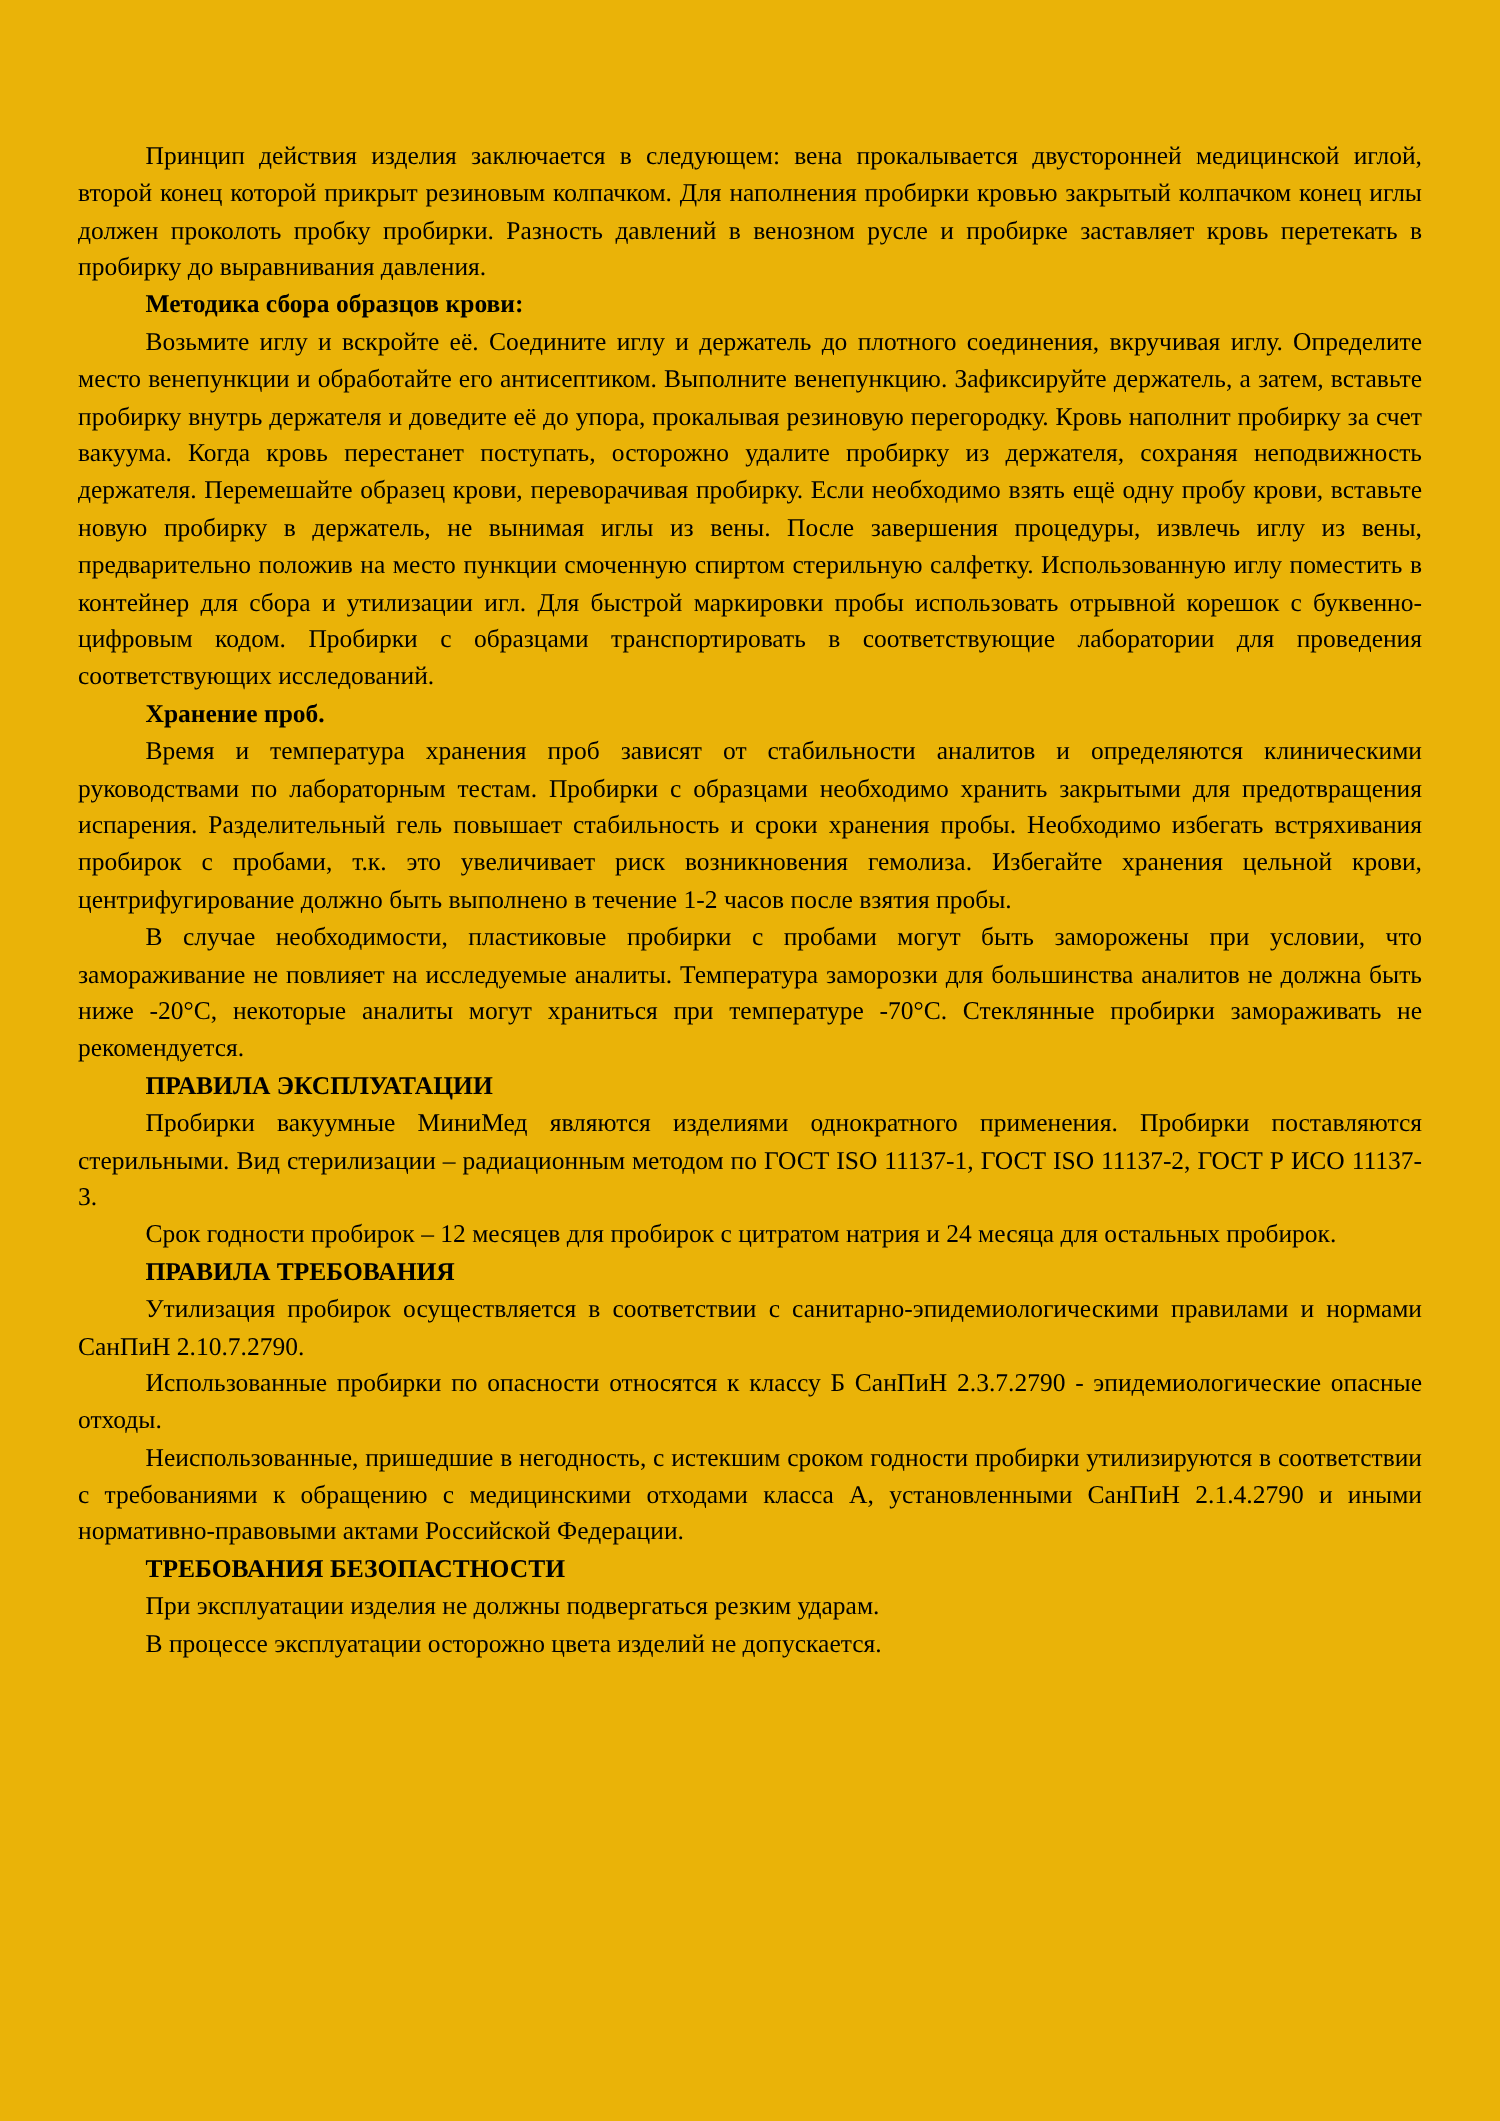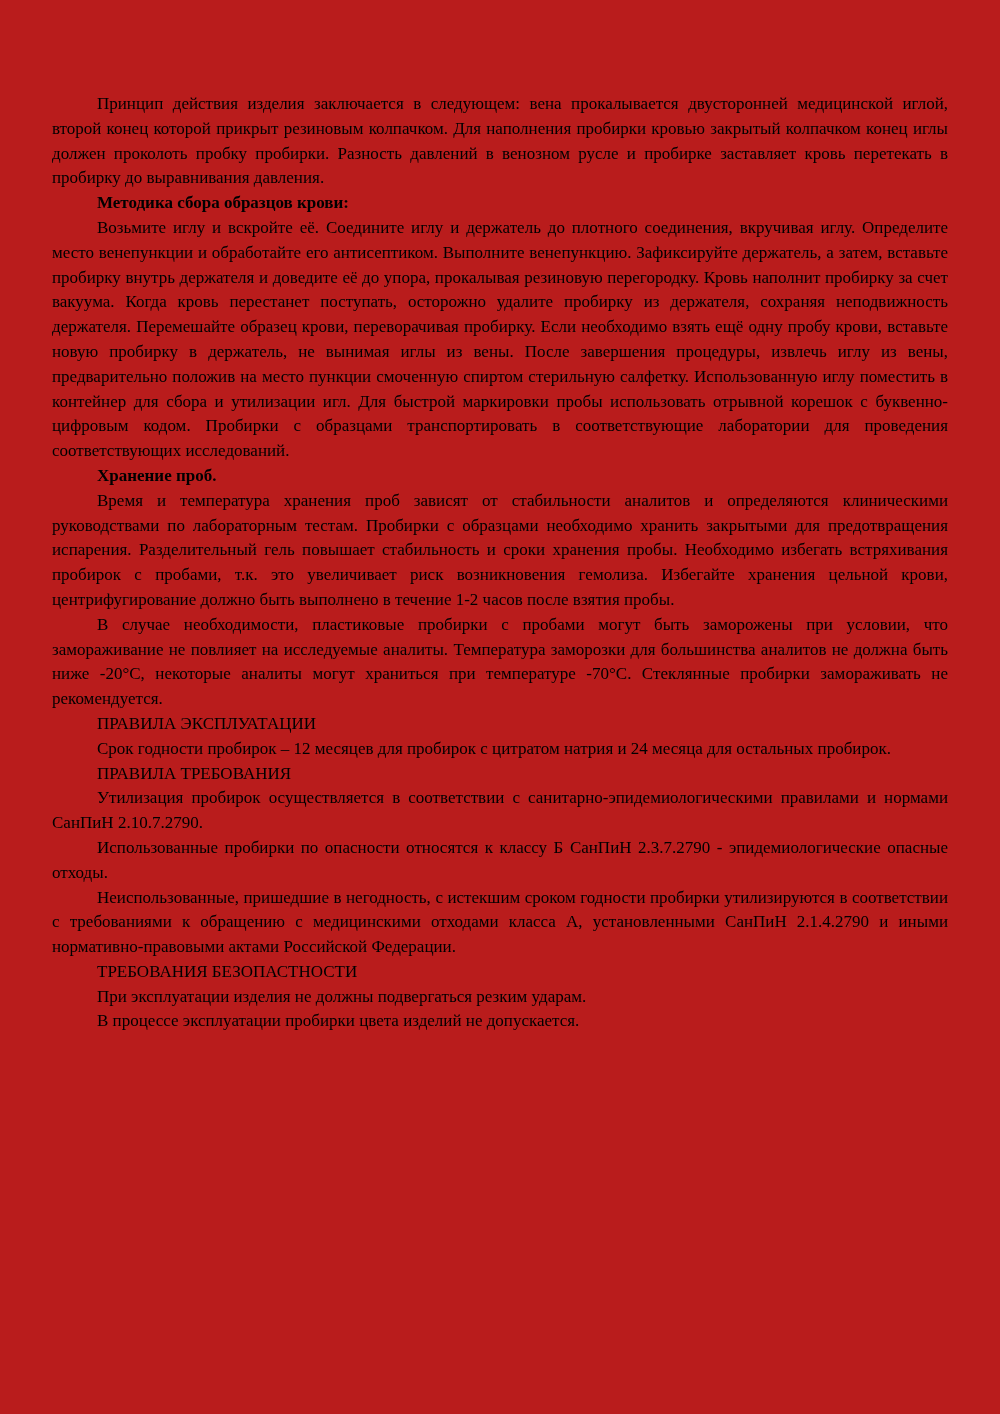--- a/index.html
+++ b/index.html
@@ -5,42 +5,42 @@
   html, body {
     margin: 0;
     padding: 0;
     background: #ffffff;
   }
   .page {
     position: relative;
     width: 1000px;
     height: 1414px;
     box-sizing: border-box;
-    background: #b91c1c;
+    background: #eab308;
     color: #000000;
     font-family: "Liberation Serif", "DejaVu Serif", serif;
     font-size: 17px;
     line-height: 24.8px;
     padding: 92px 52px 32px 52px;
     overflow: hidden;
   }
   .page p {
     margin: 0;
     text-align: justify;
     text-indent: 45px;
   }
   .inline-heading {
     margin: 0;
     font-weight: bold;
     text-indent: 45px;
     text-align: left;
   }
   .center-heading {
     margin: 0;
-    font-weight: normal;
+    font-weight: bold;
     text-align: center;
     text-indent: 0;
   }
   .gap-above {
     margin-top: 25px;
   }
 </style>
 </head>
 <body>
 
@@ -49,24 +49,25 @@
   <p>Принцип действия изделия заключается в следующем: вена прокалывается двусторонней медицинской иглой, второй конец которой прикрыт резиновым колпачком. Для наполнения пробирки кровью закрытый колпачком конец иглы должен проколоть пробку пробирки. Разность давлений в венозном русле и пробирке заставляет кровь перетекать в пробирку до выравнивания давления.</p>
 
   <p class="inline-heading">Методика сбора образцов крови:</p>
   <p>Возьмите иглу и вскройте её. Соедините иглу и держатель до плотного соединения, вкручивая иглу. Определите место венепункции и обработайте его антисептиком. Выполните венепункцию. Зафиксируйте держатель, а затем, вставьте пробирку внутрь держателя и доведите её до упора, прокалывая резиновую перегородку. Кровь наполнит пробирку за счет вакуума. Когда кровь перестанет поступать, осторожно удалите пробирку из держателя, сохраняя неподвижность держателя. Перемешайте образец крови, переворачивая пробирку. Если необходимо взять ещё одну пробу крови, вставьте новую пробирку в держатель, не вынимая иглы из вены. После завершения процедуры, извлечь иглу из вены, предварительно положив на место пункции смоченную спиртом стерильную салфетку. Использованную иглу поместить в контейнер для сбора и утилизации игл. Для быстрой маркировки пробы использовать отрывной корешок с буквенно-цифровым кодом. Пробирки с образцами транспортировать в соответствующие лаборатории для проведения соответствующих исследований.</p>
 
   <p class="inline-heading">Хранение проб.</p>
   <p>Время и температура хранения проб зависят от стабильности аналитов и определяются клиническими руководствами по лабораторным тестам. Пробирки с образцами необходимо хранить закрытыми для предотвращения испарения. Разделительный гель повышает стабильность и сроки хранения пробы. Необходимо избегать встряхивания пробирок с пробами, т.к. это увеличивает риск возникновения гемолиза. Избегайте хранения цельной крови, центрифугирование должно быть выполнено в течение 1-2 часов после взятия пробы.</p>
   <p>В случае необходимости, пластиковые пробирки с пробами могут быть заморожены при условии, что замораживание не повлияет на исследуемые аналиты. Температура заморозки для большинства аналитов не должна быть ниже -20°С, некоторые аналиты могут храниться при температуре -70°С. Стеклянные пробирки замораживать не рекомендуется.</p>
 
   <p class="center-heading gap-above">ПРАВИЛА ЭКСПЛУАТАЦИИ</p>
+  <p>Пробирки вакуумные МиниМед являются изделиями однократного применения. Пробирки поставляются стерильными. Вид стерилизации – радиационным методом по ГОСТ ISO 11137-1, ГОСТ ISO 11137-2, ГОСТ Р ИСО 11137-3.</p>
   <p>Срок годности пробирок – 12 месяцев для пробирок с цитратом натрия и 24 месяца для остальных пробирок.</p>
 
   <p class="center-heading">ПРАВИЛА ТРЕБОВАНИЯ</p>
   <p>Утилизация пробирок осуществляется в соответствии с санитарно-эпидемиологическими правилами и нормами СанПиН 2.10.7.2790.</p>
   <p>Использованные пробирки по опасности относятся к классу Б СанПиН 2.3.7.2790 - эпидемиологические опасные отходы.</p>
   <p>Неиспользованные, пришедшие в негодность, с истекшим сроком годности пробирки утилизируются в соответствии с требованиями к обращению с медицинскими отходами класса А, установленными СанПиН 2.1.4.2790 и иными нормативно-правовыми актами Российской Федерации.</p>
 
   <p class="center-heading">ТРЕБОВАНИЯ БЕЗОПАСТНОСТИ</p>
   <p>При эксплуатации изделия не должны подвергаться резким ударам.</p>
-  <p>В процессе эксплуатации пробирки цвета изделий не допускается.</p>
+  <p>В процессе эксплуатации осторожно цвета изделий не допускается.</p>
 
 </div>
 
 </body></html>

